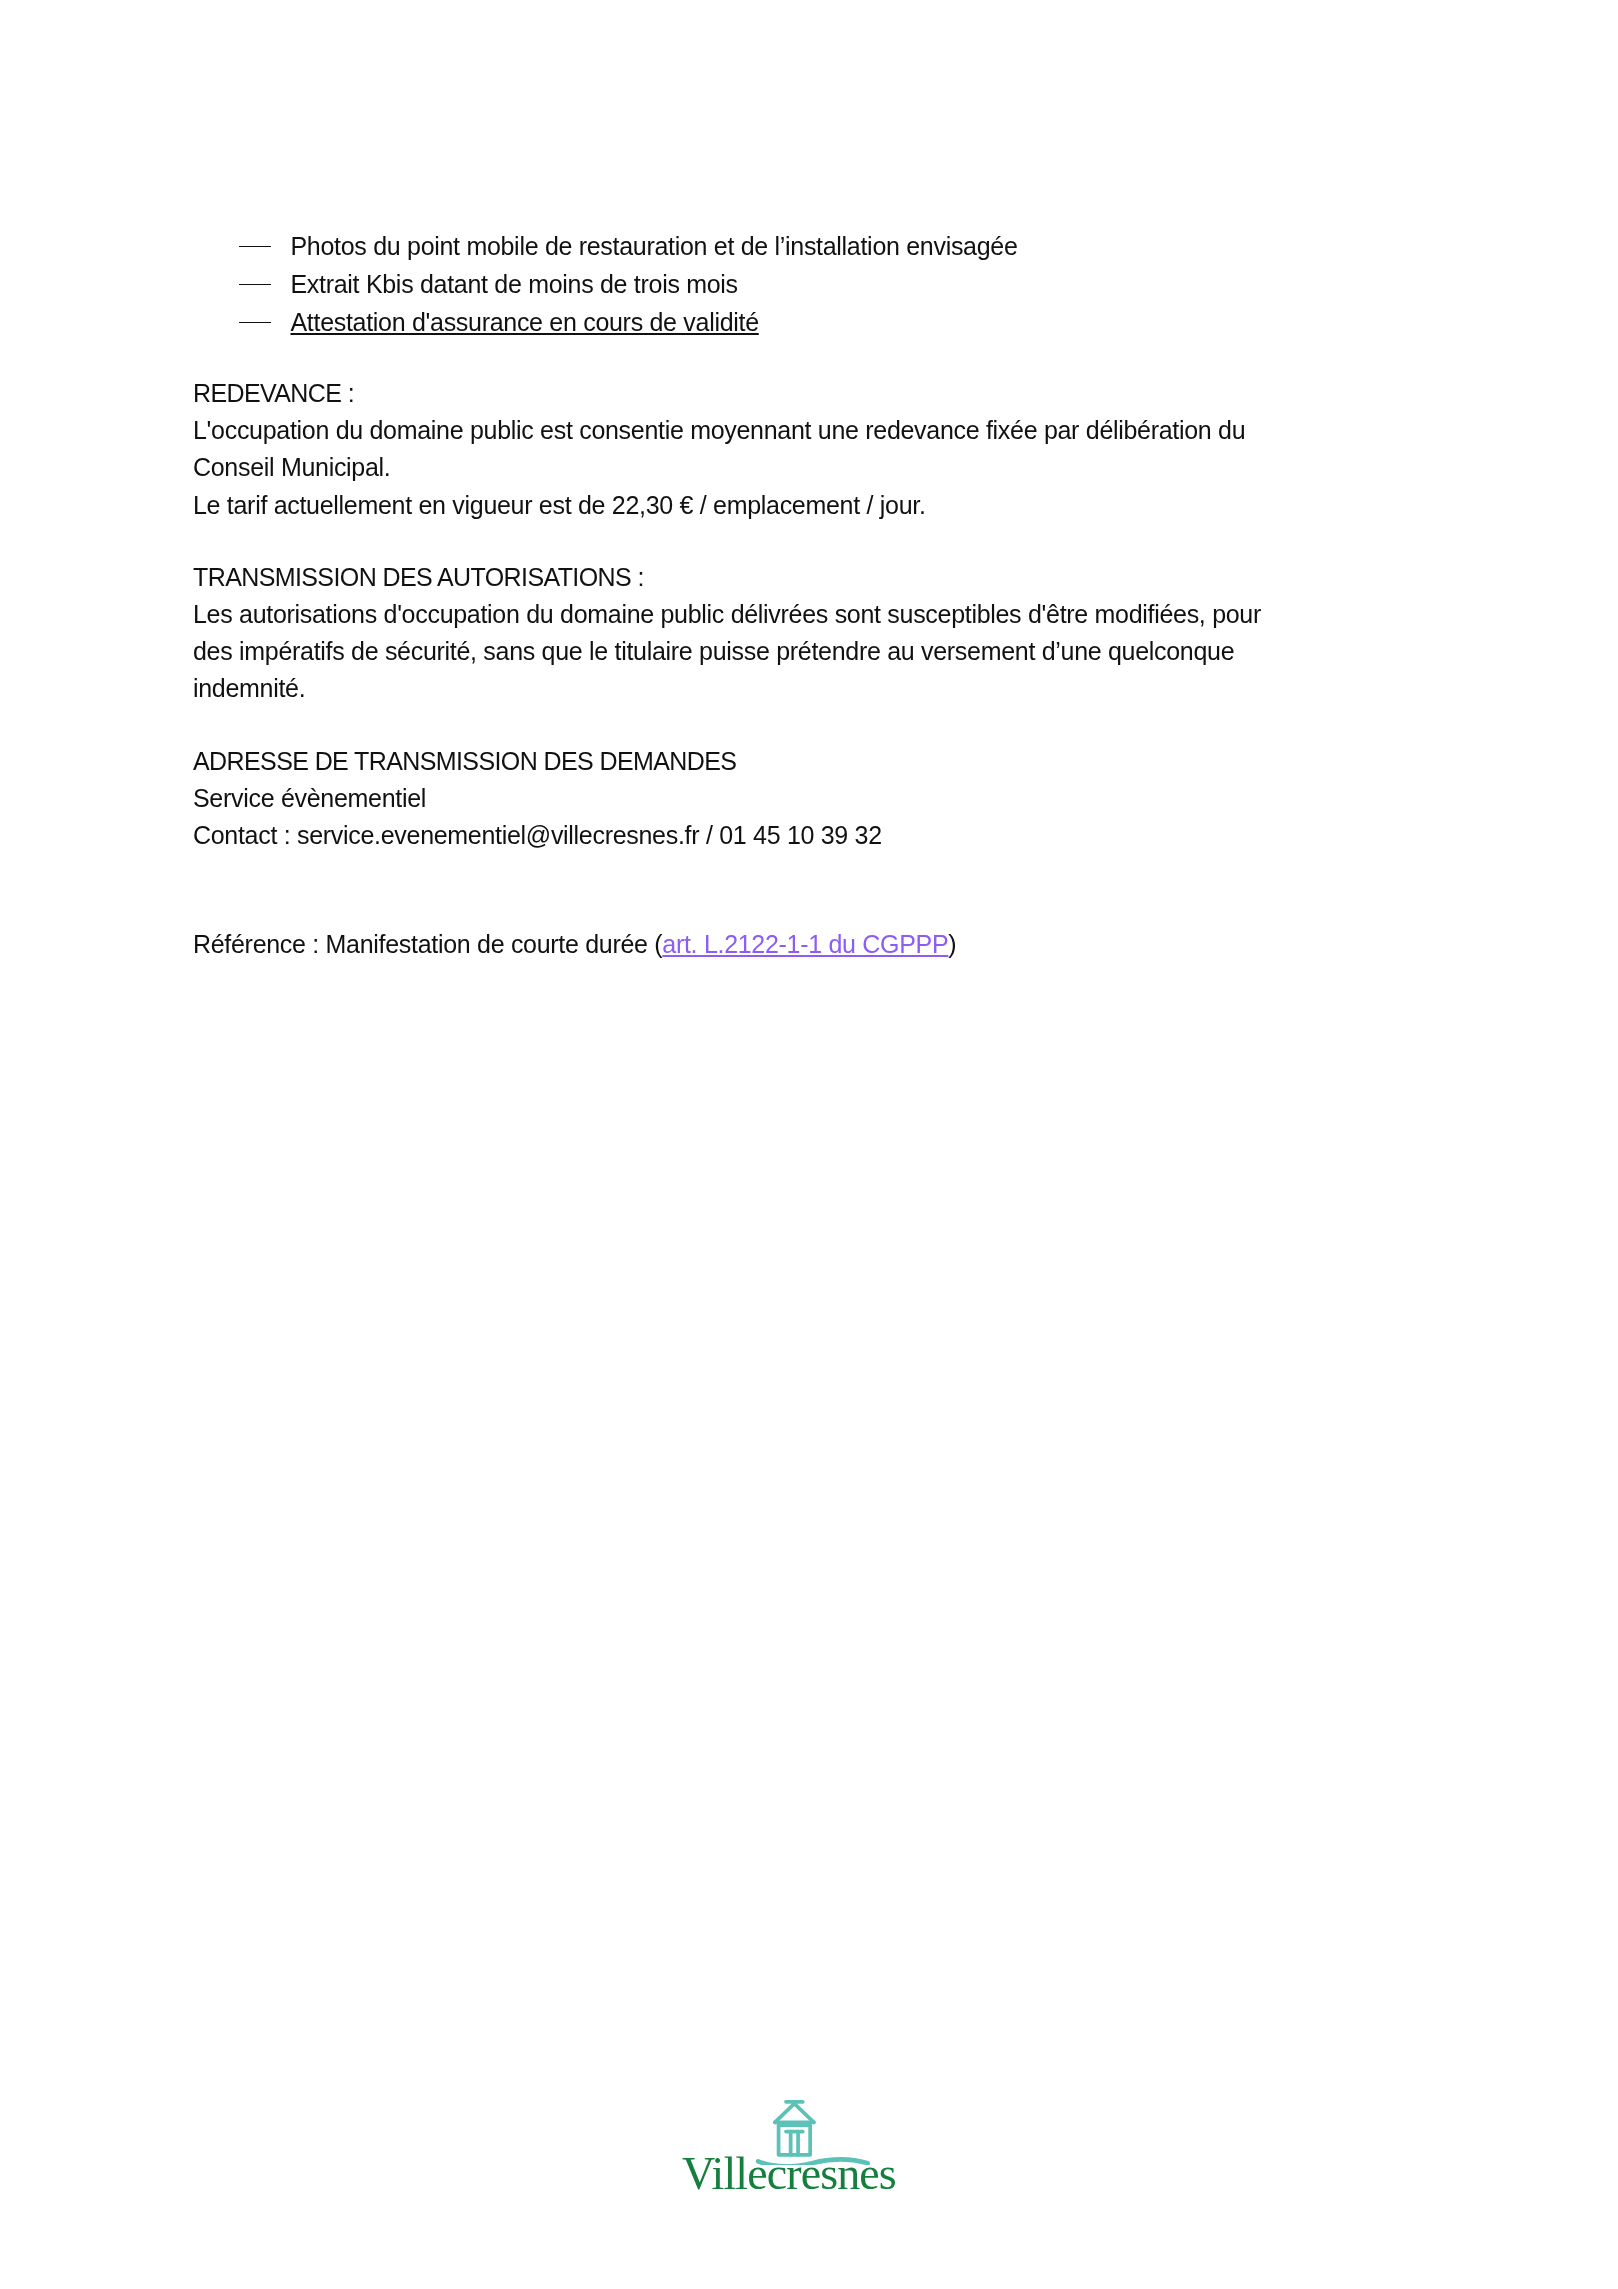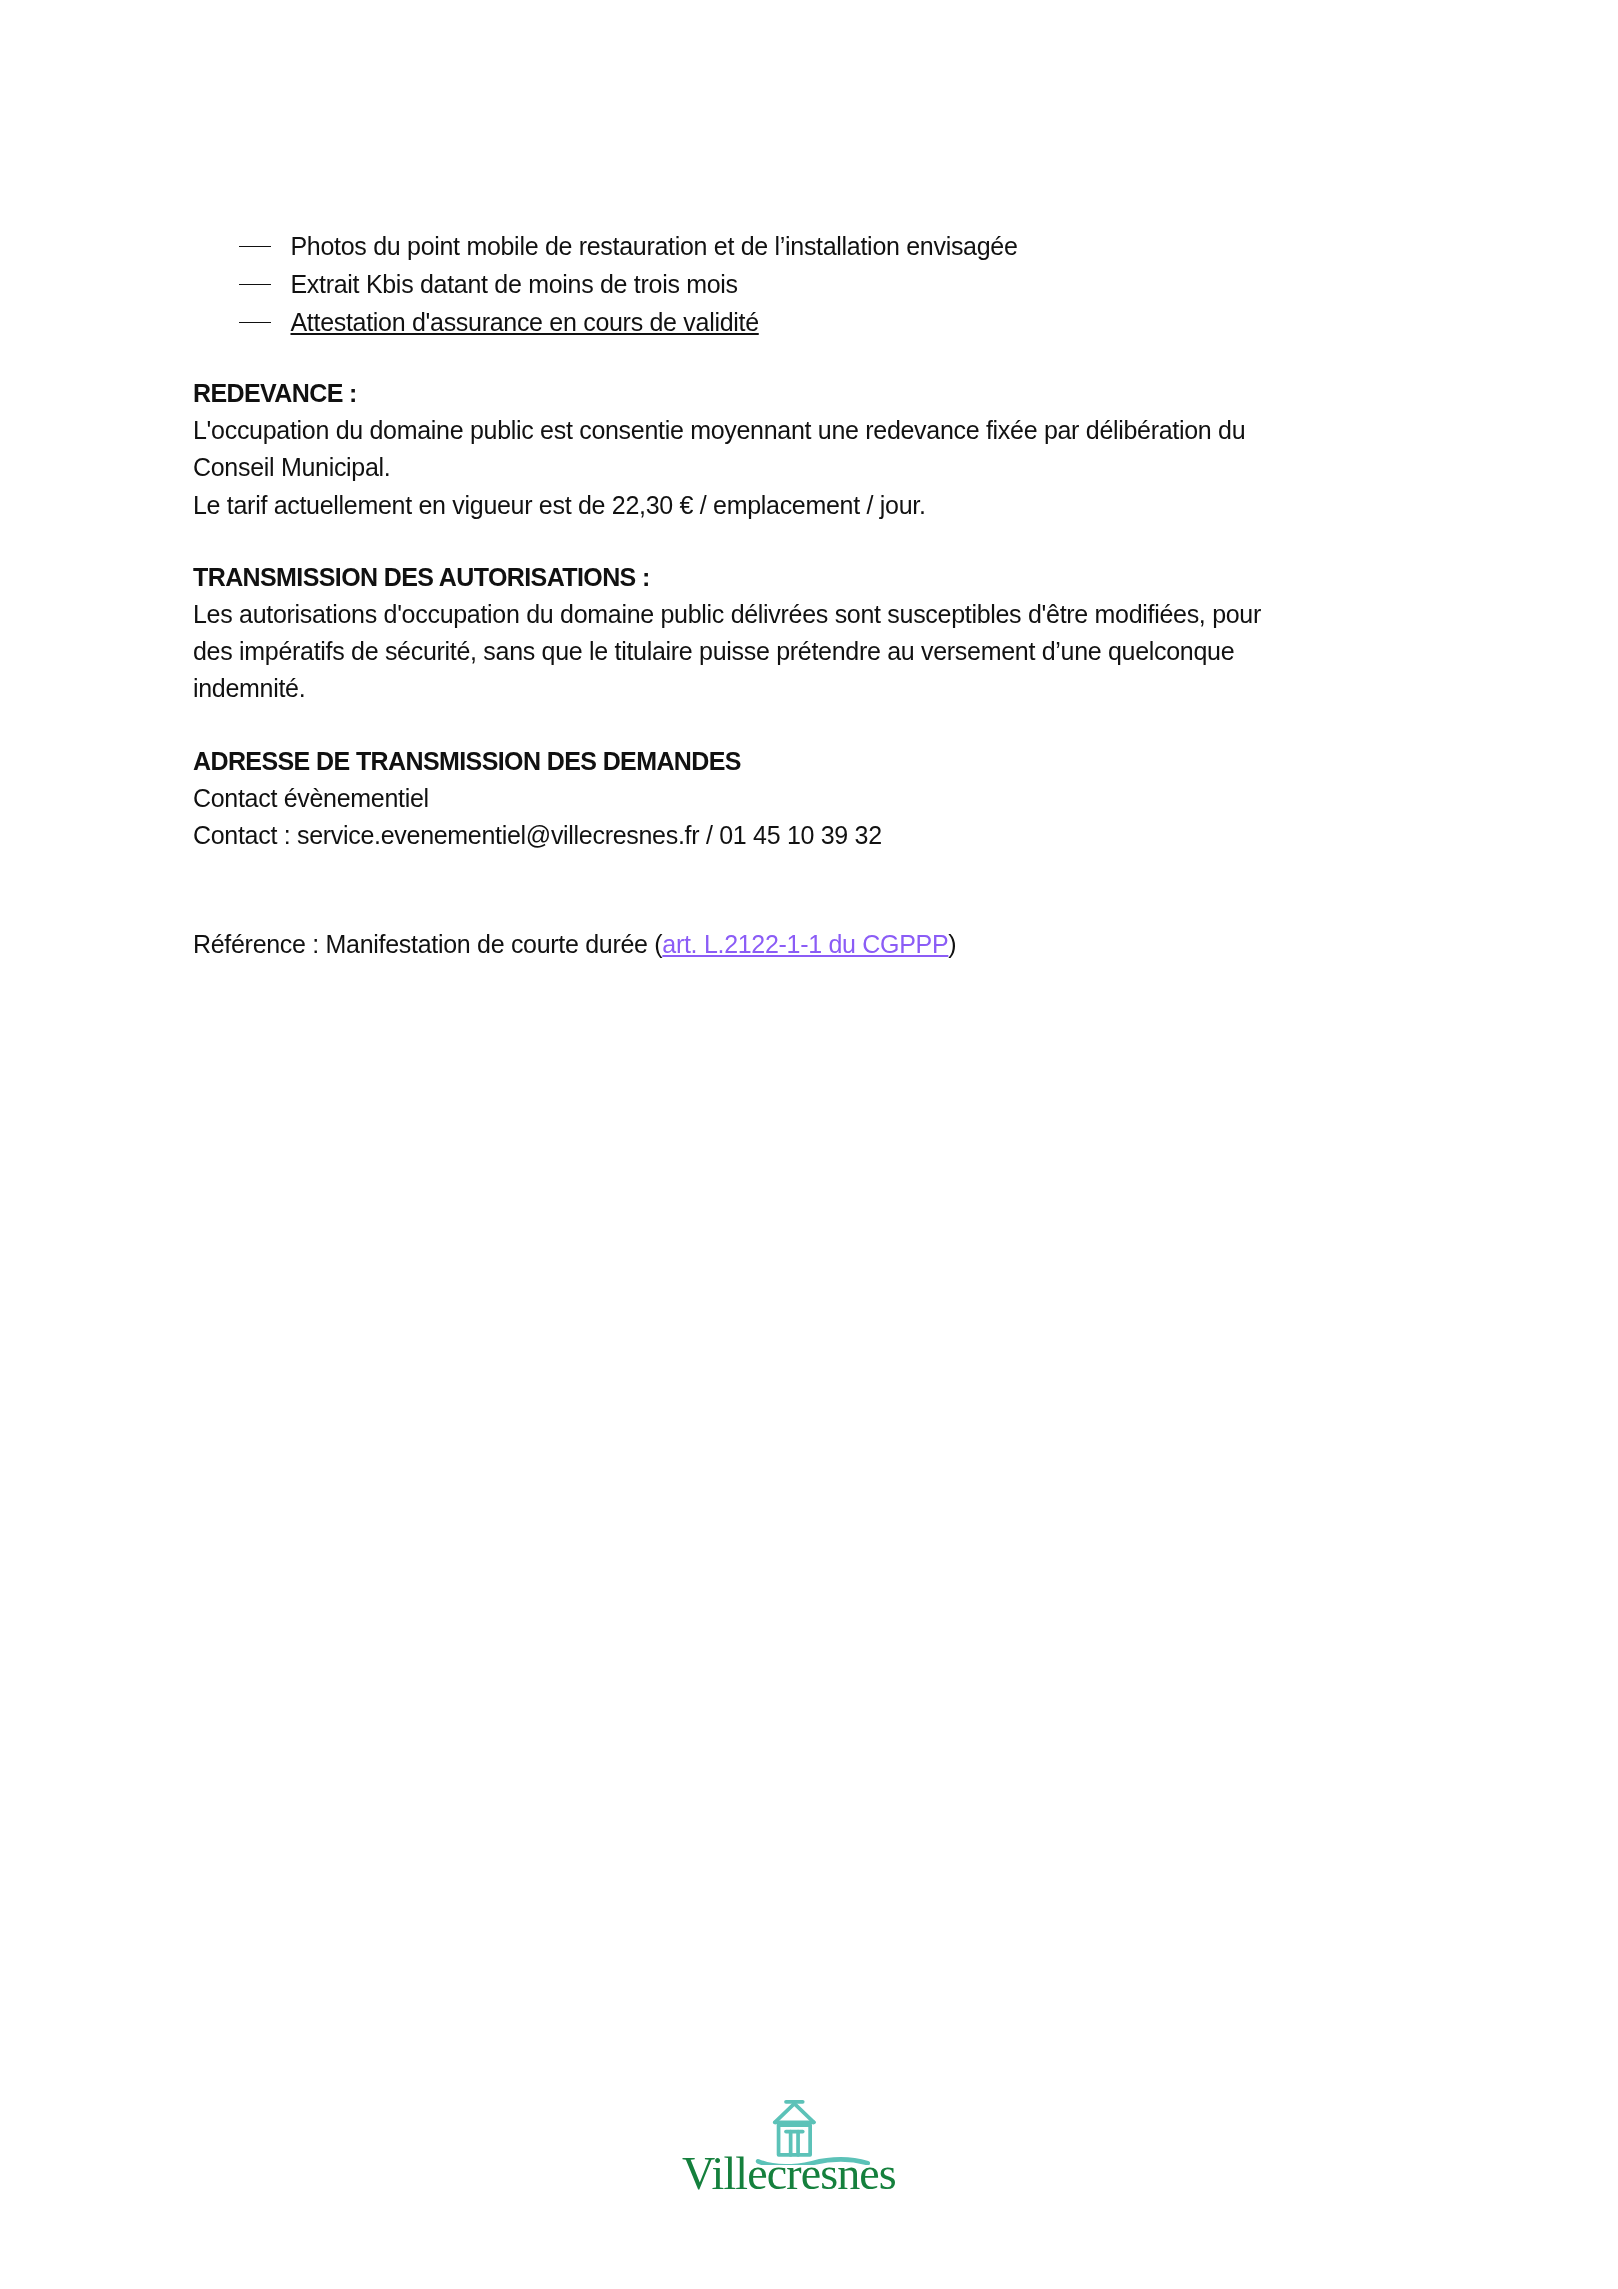--- a/index.html
+++ b/index.html
@@ -24,21 +24,21 @@
     }
     .line {
       position: absolute;
       left: 193px;
       font-size: 25px;
       line-height: 37px;
       height: 37px;
       white-space: nowrap;
       letter-spacing: -0.3px;
     }
-    .bold { font-weight: bold; letter-spacing: -0.6px; text-align: right; }
+    .bold { font-weight: normal; letter-spacing: -0.6px; text-align: right; }
     .bullet {
       position: absolute;
       left: 239px;
       font-size: 25px;
       line-height: 37px;
       height: 37px;
       white-space: nowrap;
     }
     .dash {
       display: inline-block;
@@ -94,21 +94,21 @@
   <div class="line" style="top:380px;">L'occupation du domaine public est consentie moyennant une redevance fixée par délibération du</div>
   <div class="line" style="top:417px;">Conseil Municipal.</div>
   <div class="line" style="top:455px;">Le tarif actuellement en vigueur est de 22,30 € / emplacement / jour.</div>
 
   <div class="line bold" style="top:527px;">TRANSMISSION DES AUTORISATIONS :</div>
   <div class="line" style="top:564px;">Les autorisations d'occupation du domaine public délivrées sont susceptibles d'être modifiées, pour</div>
   <div class="line" style="top:601px;">des impératifs de sécurité, sans que le titulaire puisse prétendre au versement d’une quelconque</div>
   <div class="line" style="top:638px;">indemnité.</div>
 
   <div class="line bold" style="top:711px;">ADRESSE DE TRANSMISSION DES DEMANDES</div>
-  <div class="line" style="top:748px;">Contact évènementiel</div>
+  <div class="line" style="top:748px;">Service évènementiel</div>
   <div class="line" style="top:785px;">Contact : service.evenementiel@villecresnes.fr / 01 45 10 39 32</div>
 
   <div class="line" style="top:894px;">
     <span>Référence : Manifestation de courte durée </span><span>(</span><a class="link">art. L.2122-1-1 du CGPPP</a><span>)</span>
   </div>
 
   <div class="logo">
     <svg width="260" height="65" viewBox="0 0 280 70" style="position:absolute;left:0;top:0;">
       <g fill="none" stroke="#5cc2b8" stroke-width="4" stroke-linejoin="round" stroke-linecap="round">
         <path d="M112 2 L130 2"></path>

